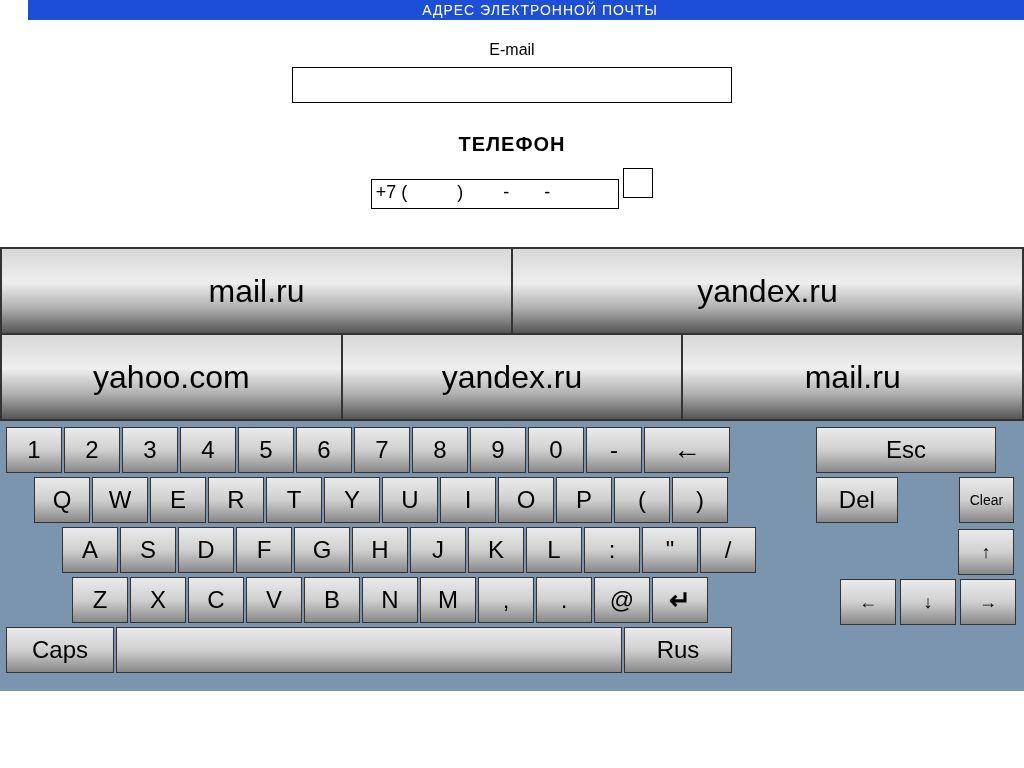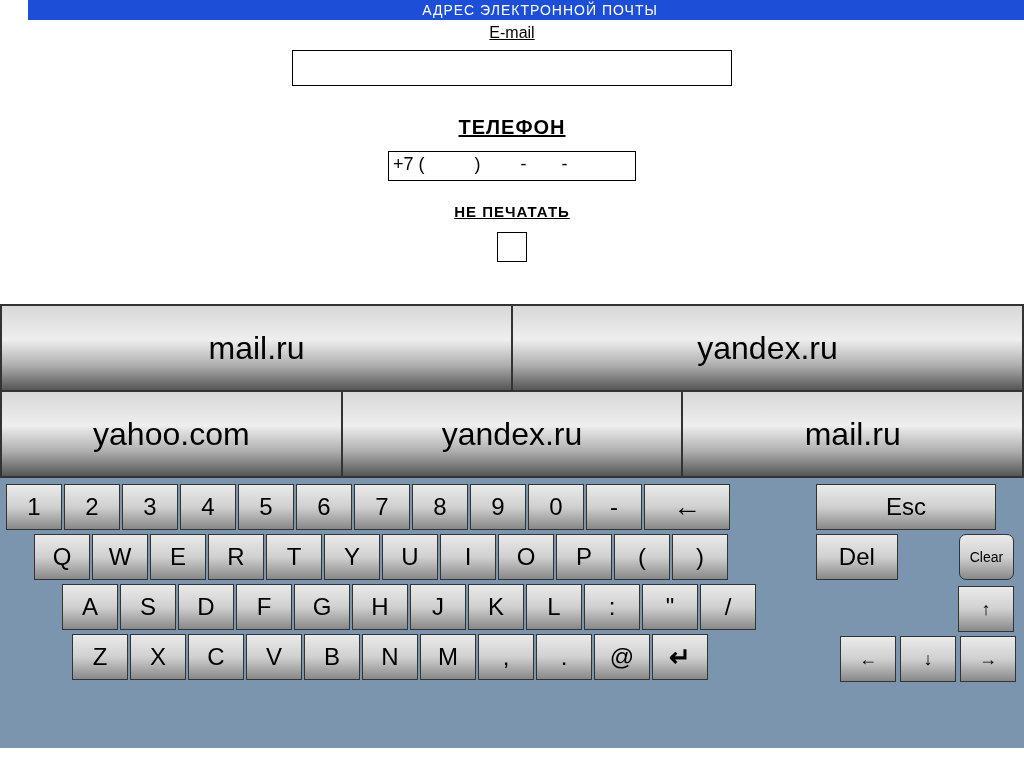--- a/index.html
+++ b/index.html
@@ -16,22 +16,21 @@
   color: white;
   text-align: center;
   font-size: 14px;
   padding: 2px 0;
   letter-spacing: 1px;
   margin-left: 28px;
 }
 .form-area {
   width: 100%;
   text-align: center;
-  padding-top: 4px;
-  text-decoration: underline;
+  padding-top: 21px;
 }
 .label {
   font-size: 16px;
   margin-bottom: 8px;
 }
 .email-input {
   width: 440px;
   height: 36px;
   border: 1px solid black;
   display: inline-block;
@@ -143,21 +142,20 @@
 </head>
 <body>
 
 <div class="title-bar">АДРЕС ЭЛЕКТРОННОЙ ПОЧТЫ</div>
 
 <div class="form-area">
   <div class="label">E-mail</div>
   <div class="email-input"></div>
   <div class="phone-label">ТЕЛЕФОН</div>
   <div class="phone-input">+7 (          )        -       -</div>
-  <div class="noprint-label">НЕ ПЕЧАТАТЬ</div>
   <div class="checkbox"></div>
 </div>
 
 <div class="shortcuts">
   <div class="shortcut-row">
     <div class="shortcut-key">mail.ru</div>
     <div class="shortcut-key">yandex.ru</div>
   </div>
   <div class="shortcut-row">
     <div class="shortcut-key">yahoo.com</div>
@@ -220,30 +218,35 @@
       <div class="key w1">B</div>
       <div class="key w1">N</div>
       <div class="key w1">M</div>
       <div class="key w1">,</div>
       <div class="key w1">.</div>
       <div class="key w1">@</div>
       <div class="key w1">
           <span style="font-weight:bold;font-size:26px;">↵</span>
         </div>
     </div>
+    <div class="kb-row">
+      <div class="key w2">Caps</div>
+      <div class="key wspace"></div>
+      <div class="key w2">Rus</div>
+    </div>
   </div>
 
   <div class="kb-side">
     <div class="kb-row">
       <div class="key" style="width:180px;">Esc</div>
     </div>
     <div class="kb-row">
       <div class="key" style="width:83px;">Del</div>
       <div style="width:60px;"></div>
-      <div class="key xs" style="width:56px;border-radius:7px;">Clear</div>
+      <div class="key xs" style="width:56px;">Clear</div>
     </div>
     <div class="arrow-row gap">
       <div class="arrow-key">
           <span>↑</span>
         </div>
       <div style="width:2px"></div>
     </div>
     <div class="arrow-row">
       <div class="arrow-key">
           <span>←</span>

